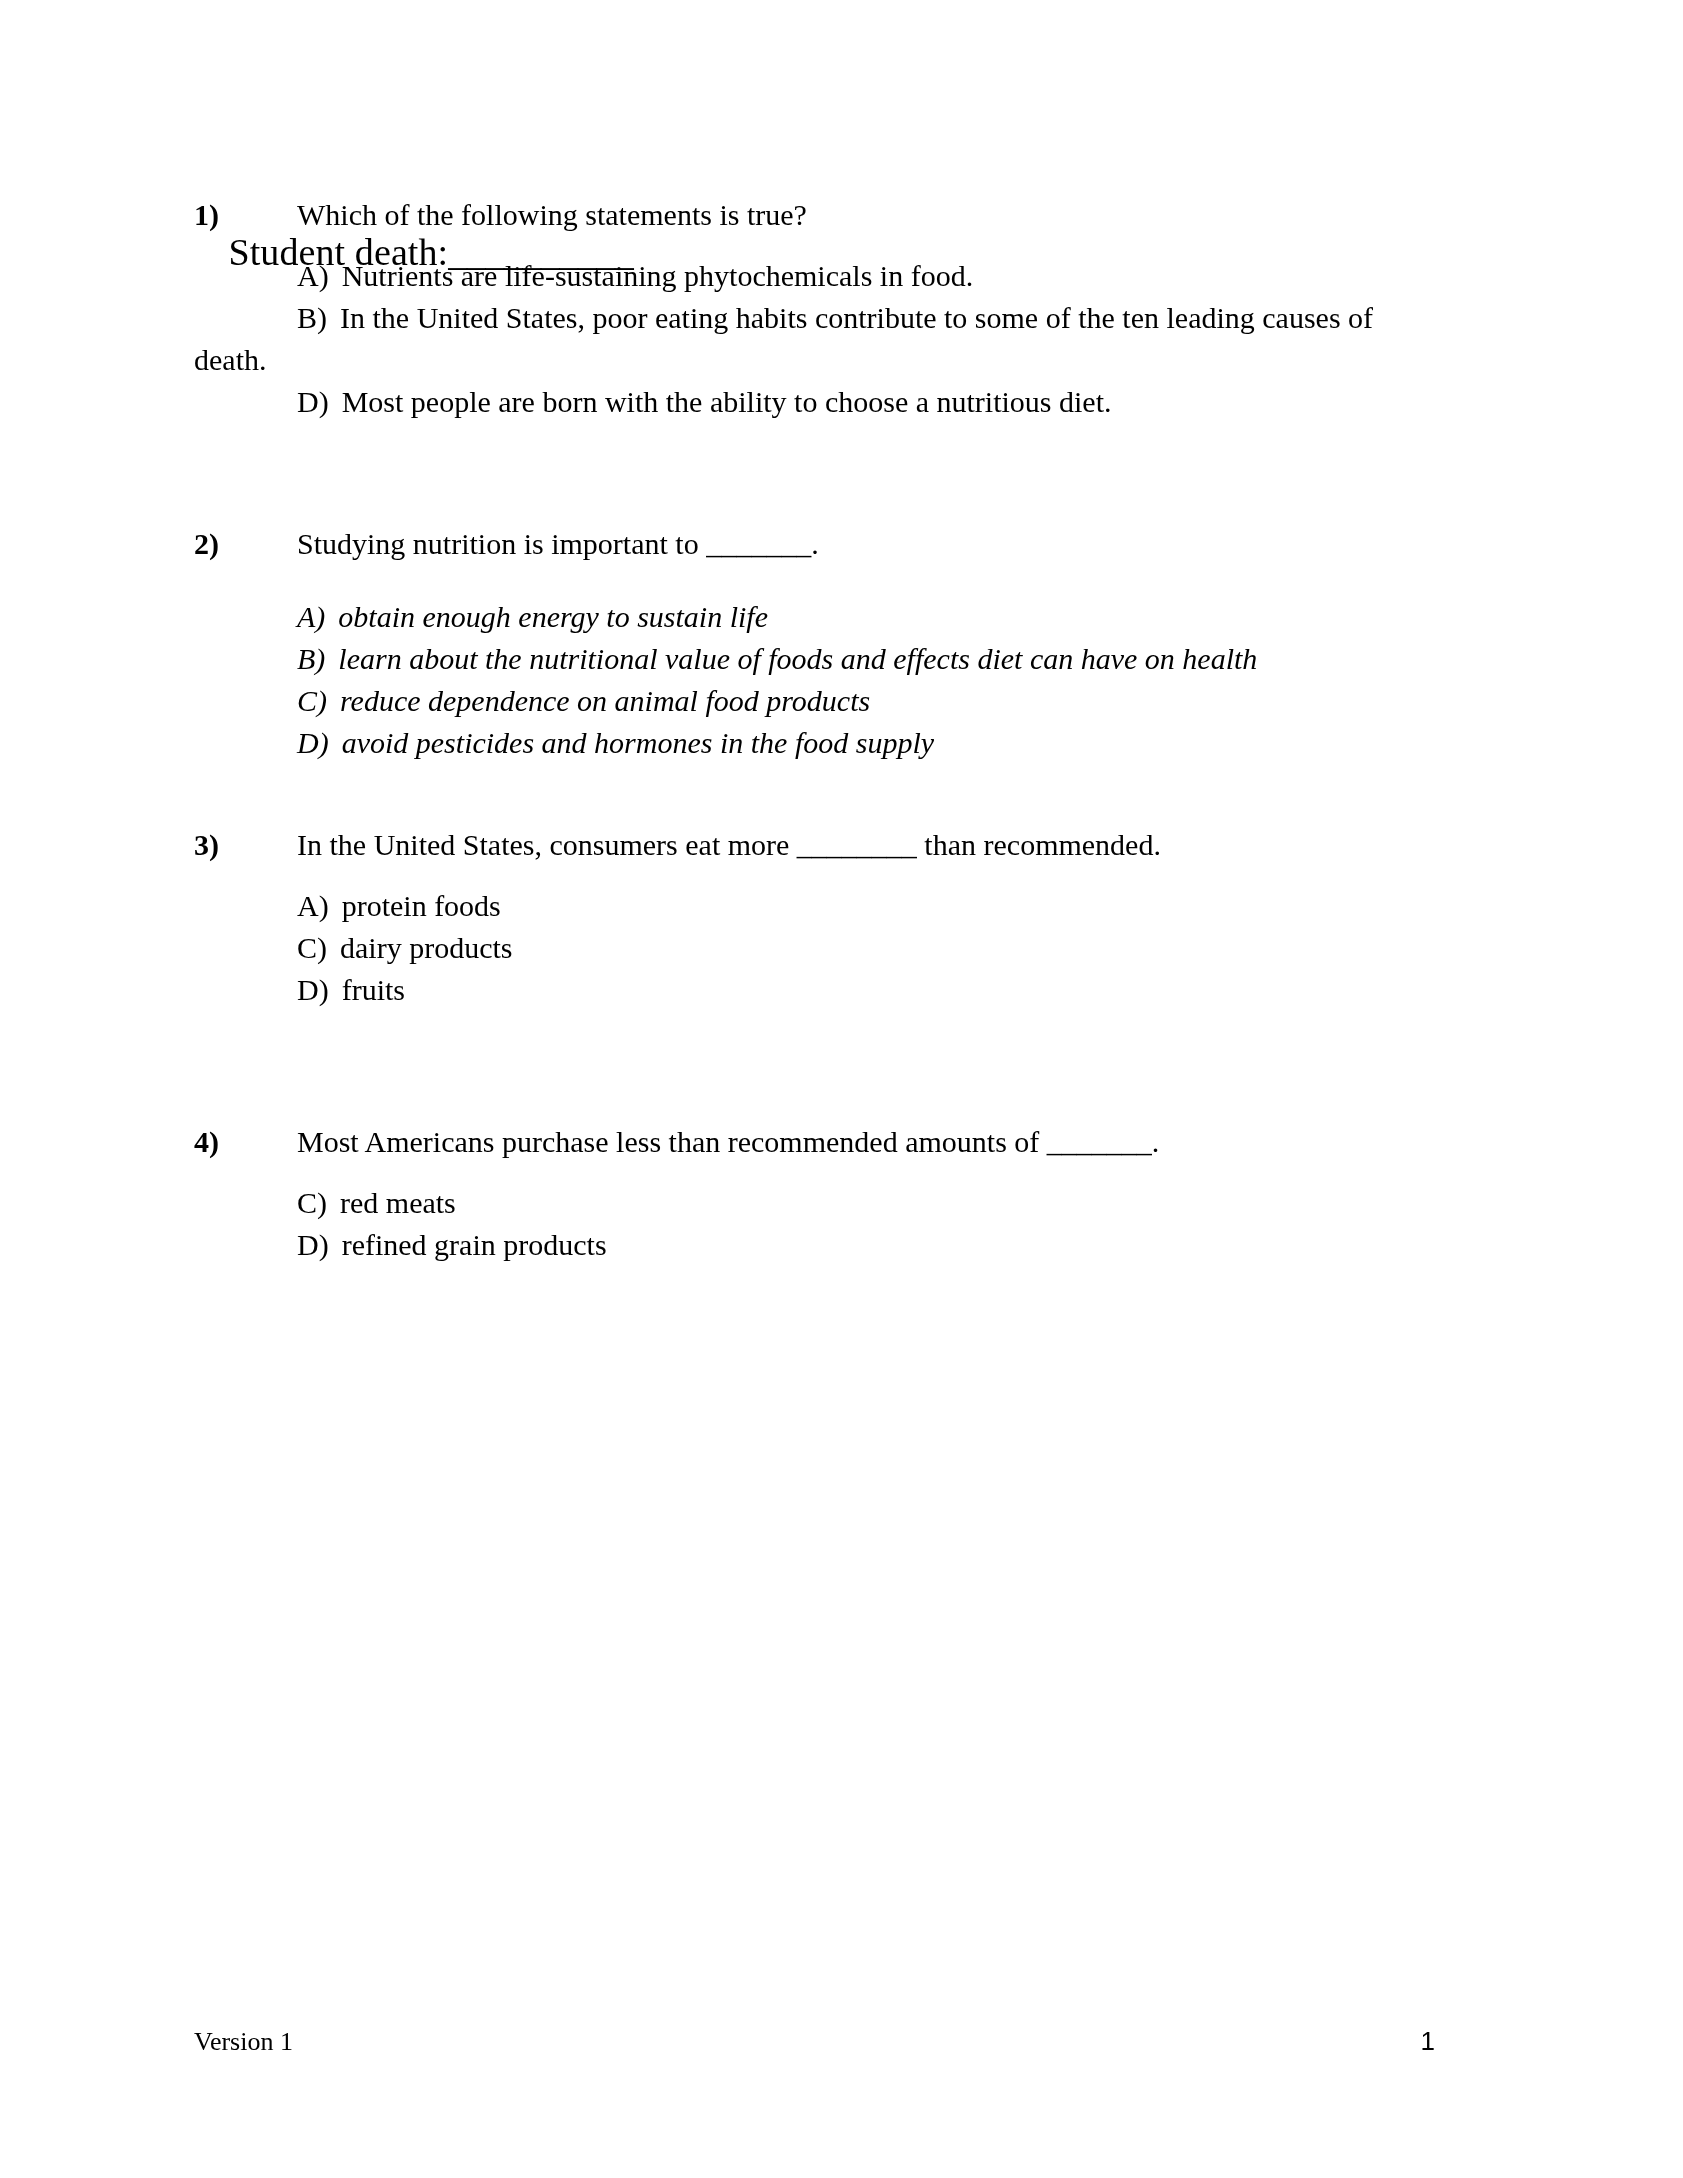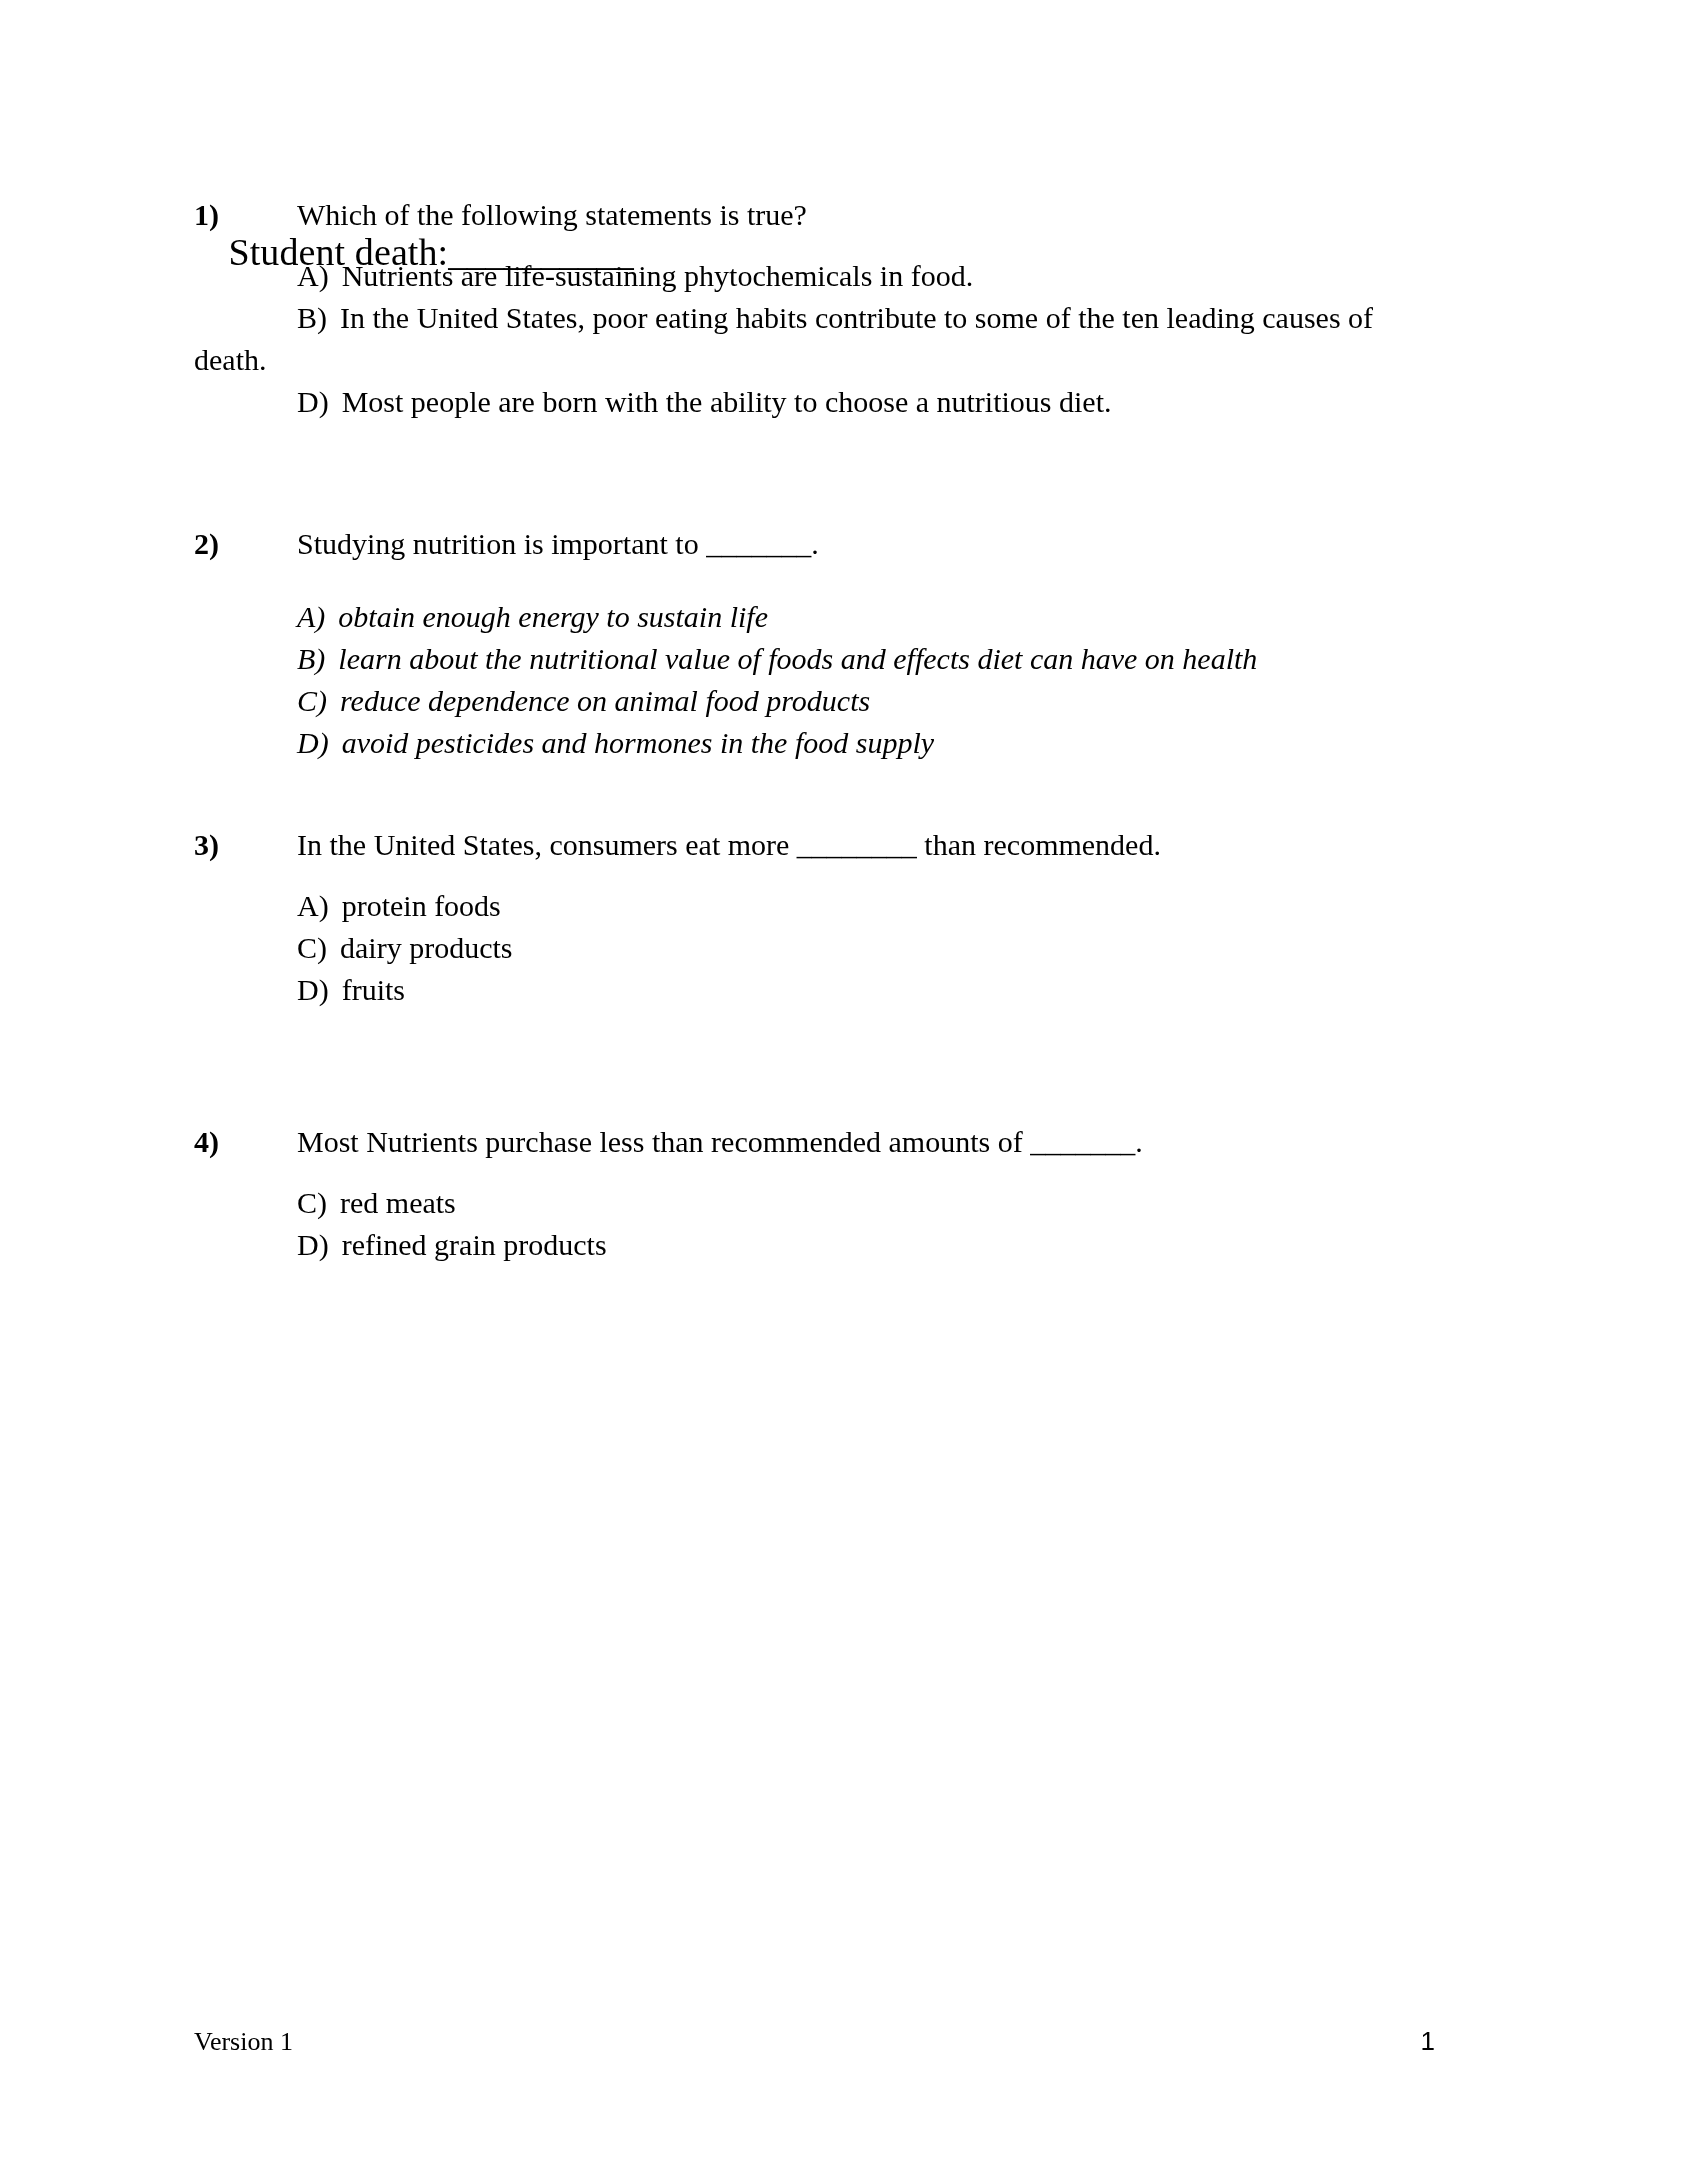--- a/index.html
+++ b/index.html
@@ -158,21 +158,21 @@
         </div>
         <div class="choices" style="top: 61px;">
           <div class="choice"><span class="clabel">A)</span><span class="gap"></span><span class="ctext">protein foods</span></div>
           <div class="choice"><span class="clabel">C)</span><span class="gap"></span><span class="ctext">dairy products</span></div>
           <div class="choice"><span class="clabel">D)</span><span class="gap"></span><span class="ctext">fruits</span></div>
         </div>
       </div>
       <div class="question" style="top: 1121px;">
         <div class="stem">
           <span class="qnum">4)</span>
-          <span class="stem-text">Most Nutrients purchase less than recommended amounts of _______.</span>
+          <span class="stem-text">Most Americans purchase less than recommended amounts of _______.</span>
         </div>
         <div class="choices" style="top: 61px;">
           <div class="choice"><span class="clabel">C)</span><span class="gap"></span><span class="ctext">red meats</span></div>
           <div class="choice"><span class="clabel">D)</span><span class="gap"></span><span class="ctext">refined grain products</span></div>
         </div>
       </div>
     </div>
 
   <div class="footer">
     <div class="version">Version 1</div>

